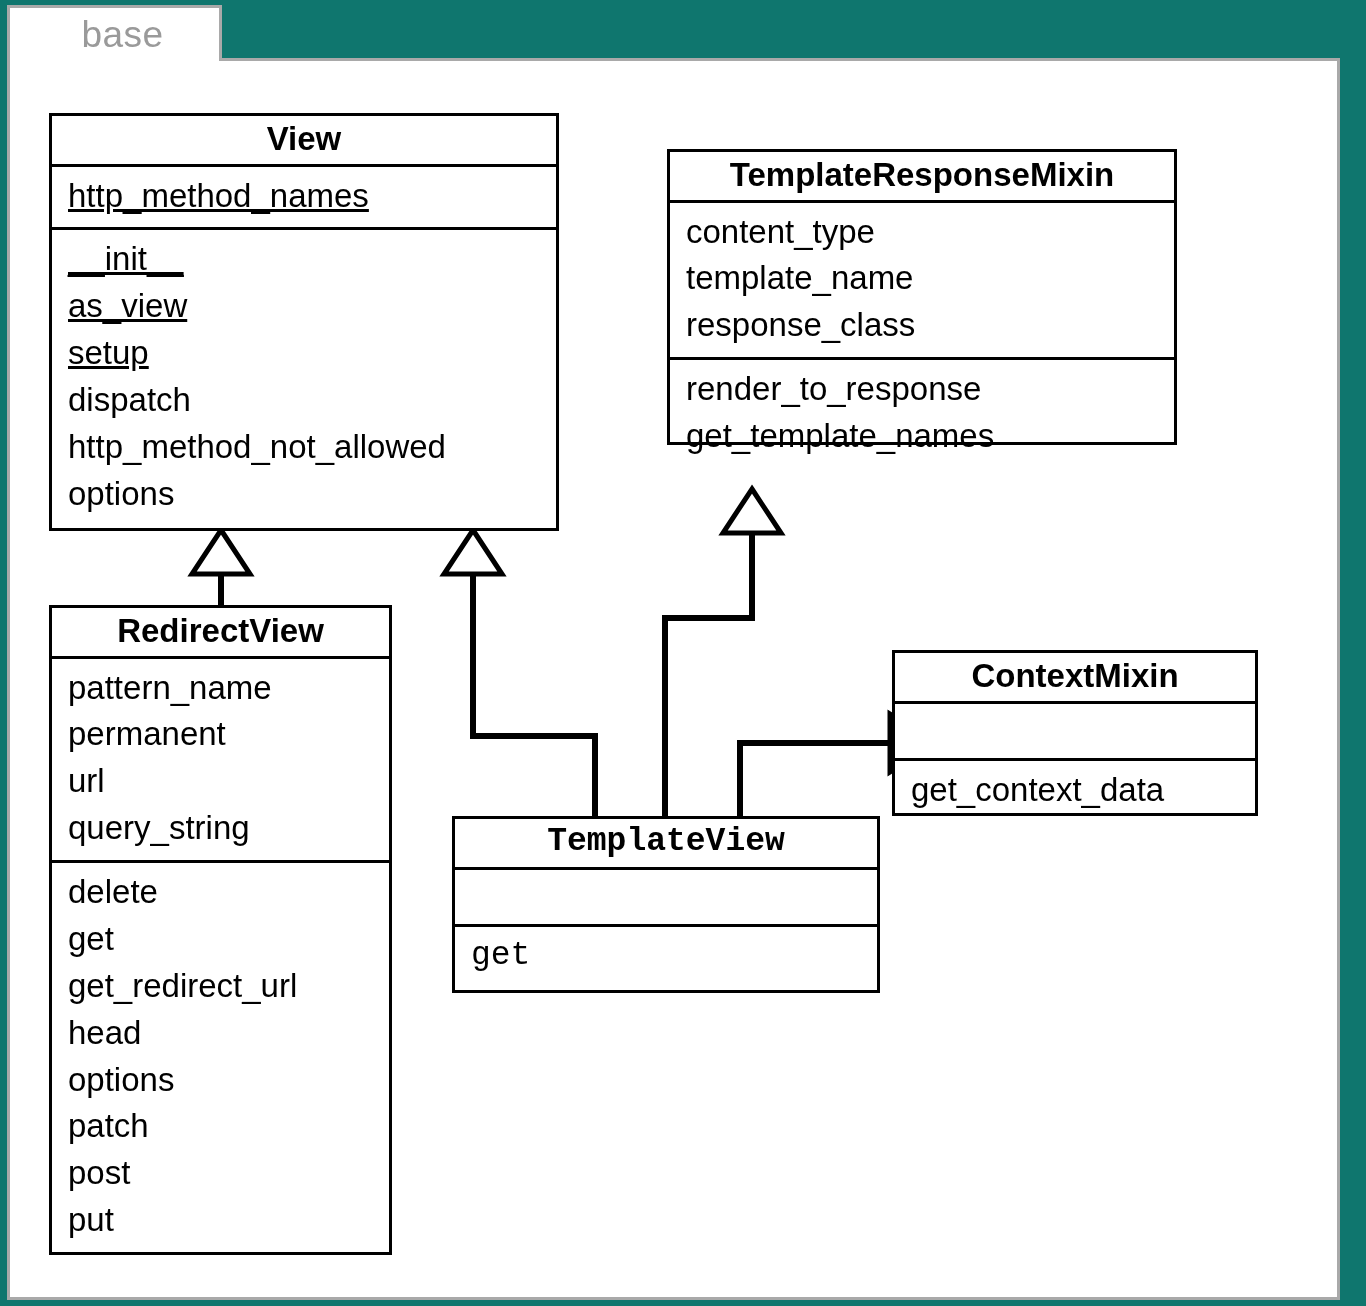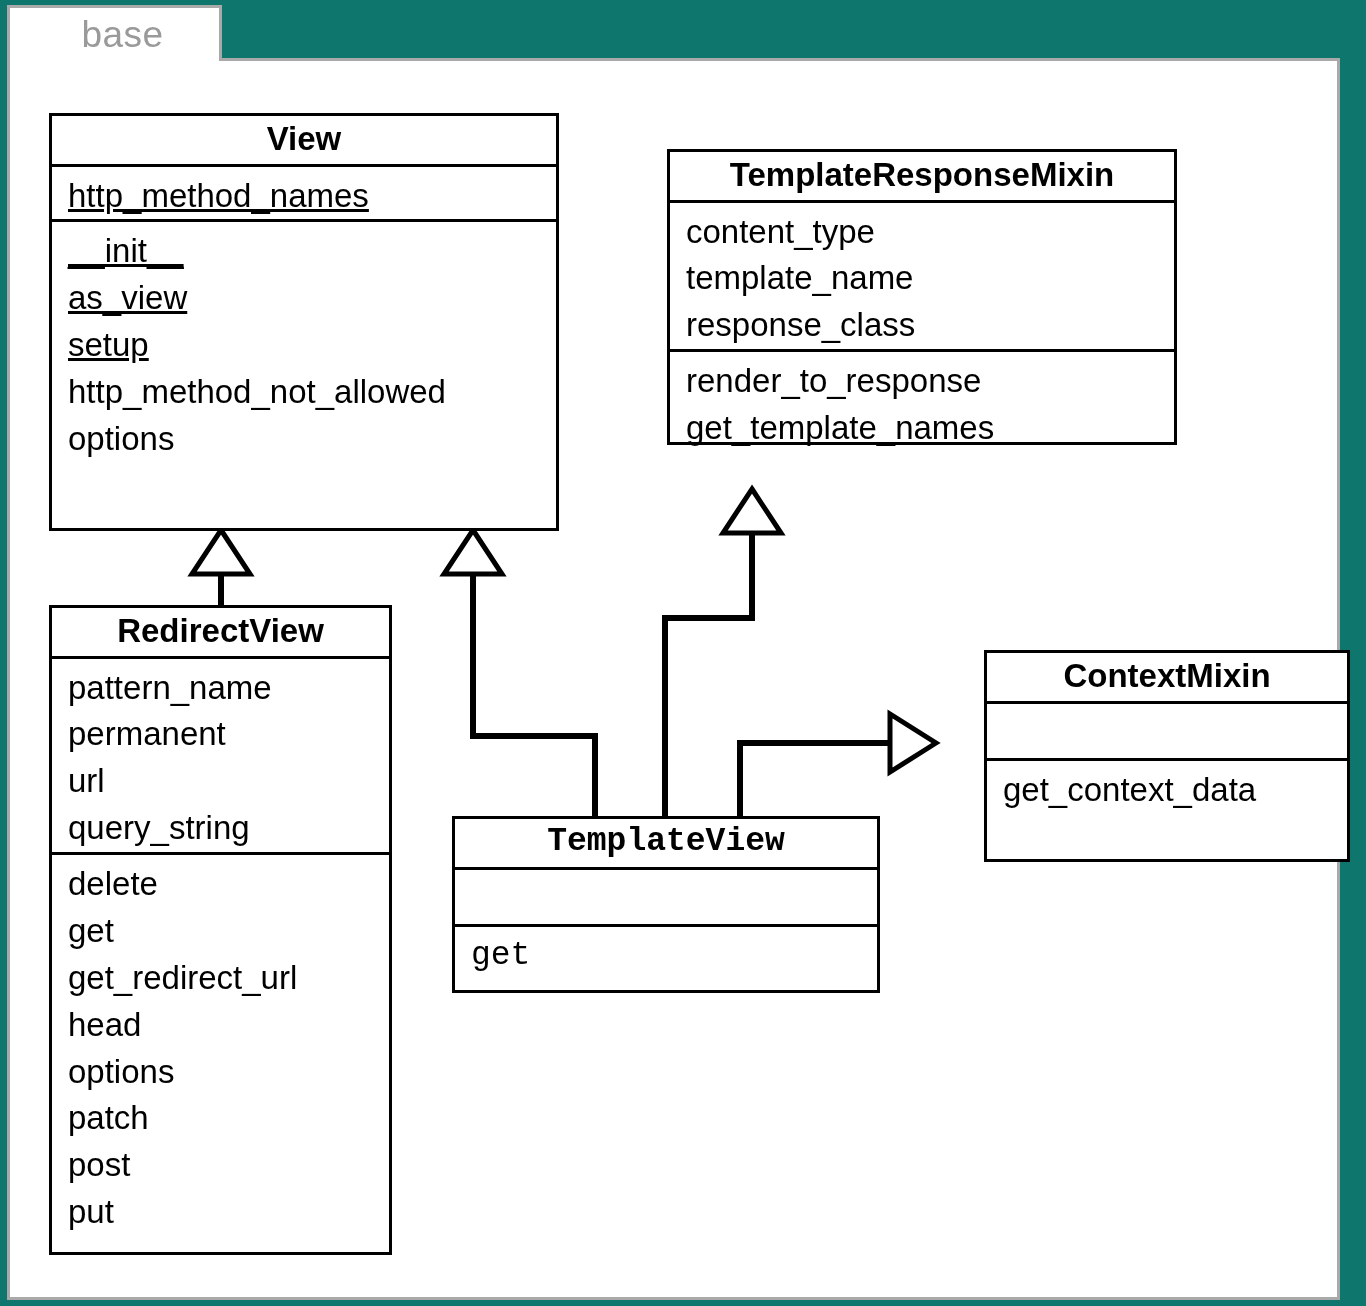--- a/index.html
+++ b/index.html
@@ -64,21 +64,21 @@
     font-weight: bold;
     font-size: 33px;
     text-align: center;
     padding: 5px 8px 7px 8px;
     line-height: 1.08;
     color: #000;
     border-bottom: 3px solid #000;
     white-space: nowrap;
   }
   .cmp {
-    padding: 6px 0 0 0;
+    padding: 6px 0 8px 0;
     border-bottom: 3px solid #000;
   }
   .cmp:last-child {
     border-bottom: none;
   }
   .cmp.empty {
     min-height: 54px;
     padding: 0;
   }
   .member {
@@ -138,20 +138,21 @@
 
   <div class="cls" style="left:49px; top:113px; width:510px; height:418px;">
     <div class="cls-name">View</div>
     <div class="cmp">
       <div class="member static">http_method_names</div>
     </div>
     <div class="cmp">
       <div class="member static">__init__</div>
       <div class="member static">as_view</div>
       <div class="member static">setup</div>
+      <div class="member">dispatch</div>
       <div class="member">http_method_not_allowed</div>
       <div class="member">options</div>
     </div>
   </div>
 
   <div class="cls" style="left:667px; top:113px; width:510px; height:296px;margin-top:36px;">
     <div class="cls-name">TemplateResponseMixin</div>
     <div class="cmp">
       <div class="member">content_type</div>
       <div class="member">template_name</div>
@@ -176,21 +177,21 @@
       <div class="member">get</div>
       <div class="member">get_redirect_url</div>
       <div class="member">head</div>
       <div class="member">options</div>
       <div class="member">patch</div>
       <div class="member">post</div>
       <div class="member">put</div>
     </div>
   </div>
 
-  <div class="cls" style="left:984px; top:650px; width:366px; height:212px;">
+  <div class="cls" style="left:892px; top:650px; width:366px; height:166px;">
     <div class="cls-name">ContextMixin</div>
     <div class="cmp empty"></div>
     <div class="cmp">
       <div class="member">get_context_data</div>
     </div>
   </div>
 
   <div class="cls" style="left:452px; top:816px; width:428px; height:177px;font-family:Liberation Mono, monospace;">
     <div class="cls-name">TemplateView</div>
     <div class="cmp empty"></div>

